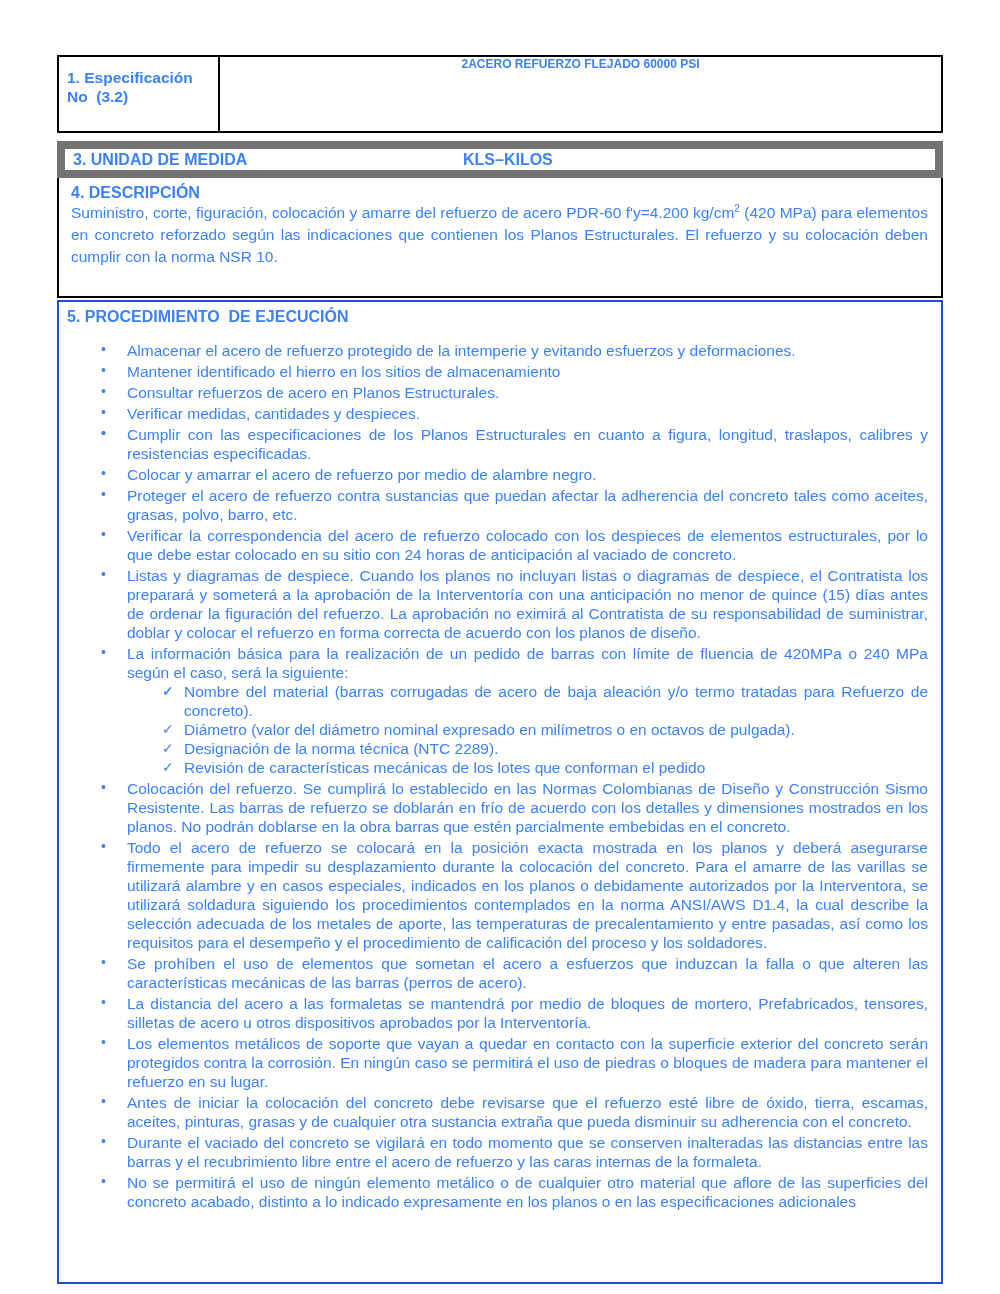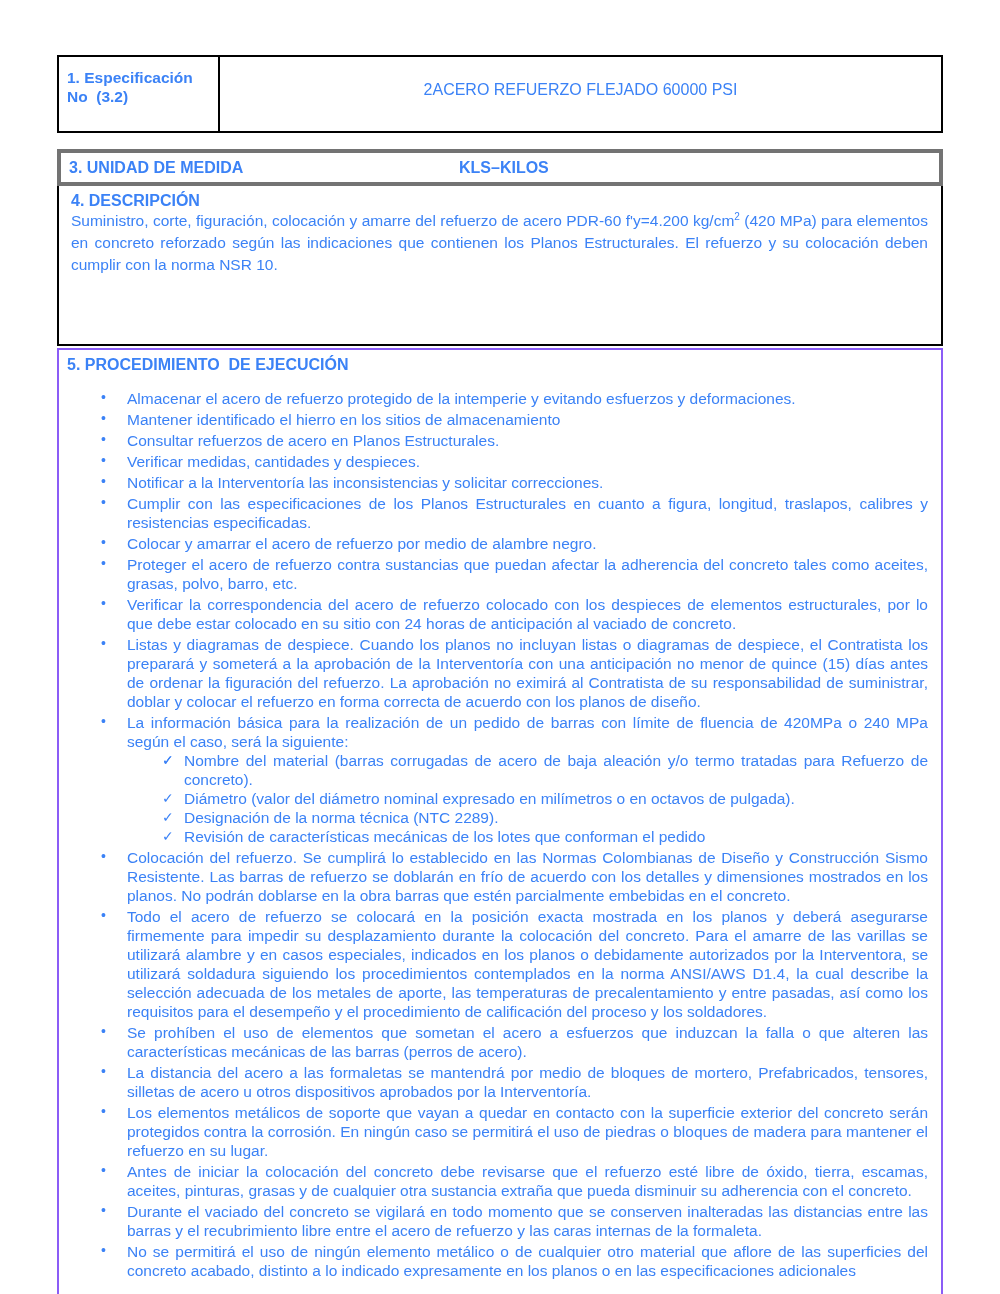--- a/index.html
+++ b/index.html
@@ -29,61 +29,60 @@
     border-right:2px solid #000;
     padding:11px 6px 0 8px;
     font-weight:bold;
     font-size:15.5px;
     line-height:19px;
     white-space:pre-wrap;
   }
   .header-cell-right {
     flex:1;
     display:flex;
-    align-items:center;
     justify-content:center;
-    font-weight:normal;
-    font-size:16px;
+    font-weight:bold;
+    font-size:12px;
     padding-bottom:8px;
   }
   
   .unit-row {
     position:relative;
-    border:4px solid #737373;
-    margin-top:16px;
+    border:8px solid #737373;
+    margin-top:8px;
     height:37px;
     display:flex;
     align-items:center;
     font-weight:bold;
     font-size:16px;
   }
   .unit-label { padding-left:8px; }
   .unit-value { position:absolute; left:398px; top:50%; transform:translateY(-50%); }
   
   .desc-box {
     border:2px solid #000;
     border-top:none;
-    height:160px;
+    height:120px;
     padding:5px 13px 0 12px;
     overflow:hidden;
   }
   .section-heading {
     font-weight:bold;
     font-size:16px;
     line-height:19px;
     white-space:pre-wrap;
   }
   .desc-text {
     text-align:justify;
     line-height:22px;
   }
   .desc-text sup { font-size:10px; line-height:0; }
   
   .proc-box {
-    border:2px solid #8b5cf6;
+    border:2px solid #1d4ed8;
     margin-top:2px;
     height:984px;
     padding:5px 12px 0 8px;
     overflow:hidden;
   }
   ul.mainlist {
     list-style:none;
     margin-top:15px;
     padding-left:60px;
     padding-right:1px;
@@ -140,21 +139,21 @@
       <p class="desc-text"><span>Suministro, corte, figuración, colocación y amarre del refuerzo de acero PDR-60 f'y=4.200 kg/cm</span><sup>2</sup><span> (420 MPa) para elementos en concreto reforzado según las indicaciones que contienen los Planos Estructurales. El refuerzo y su colocación deben cumplir con la norma NSR 10.</span></p>
     </div>
 
     <div class="proc-box">
       <div class="section-heading">5. PROCEDIMIENTO  DE EJECUCIÓN</div>
       <ul class="mainlist">
           <li><span class="bullet">•</span><span>Almacenar el acero de refuerzo protegido de la intemperie y evitando esfuerzos y deformaciones.</span></li>
           <li><span class="bullet">•</span><span>Mantener identificado el hierro en los sitios de almacenamiento</span></li>
           <li><span class="bullet">•</span><span>Consultar refuerzos de acero en Planos Estructurales.</span></li>
           <li><span class="bullet">•</span><span>Verificar medidas, cantidades y despieces.</span></li>
-          <li><span class="bullet">•</span><span>Notificar a la Interventoría las inconsistencias y solicitar correcciones.</span></li>
+          <li><span class="bullet">•</span></li>
           <li><span class="bullet">•</span><span>Cumplir con las especificaciones de los Planos Estructurales en cuanto a figura, longitud, traslapos, calibres y resistencias especificadas.</span></li>
           <li><span class="bullet">•</span><span>Colocar y amarrar el acero de refuerzo por medio de alambre negro.</span></li>
           <li><span class="bullet">•</span><span>Proteger el acero de refuerzo contra sustancias que puedan afectar la adherencia del concreto tales como aceites, grasas, polvo, barro, etc.</span></li>
           <li><span class="bullet">•</span><span>Verificar la correspondencia del acero de refuerzo colocado con los despieces de elementos estructurales, por lo que debe estar colocado en su sitio con 24 horas de anticipación al vaciado de concreto.</span></li>
           <li><span class="bullet">•</span><span>Listas y diagramas de despiece. Cuando los planos no incluyan listas o diagramas de despiece, el Contratista los preparará y someterá a la aprobación de la Interventoría con una anticipación no menor de quince (15) días antes de ordenar la figuración del refuerzo. La aprobación no eximirá al Contratista de su responsabilidad de suministrar, doblar y colocar el refuerzo en forma correcta de acuerdo con los planos de diseño.</span></li>
           <li><span class="bullet">•</span><span>La información básica para la realización de un pedido de barras con límite de fluencia de 420MPa o 240 MPa según el caso, será la siguiente:</span><ul class="sublist">
               <li><span class="check">✓</span></li>
               <li><span class="check">✓</span><span>Nombre del material (barras corrugadas de acero de baja aleación y/o termo tratadas para Refuerzo de concreto).</span></li>
               <li><span class="check">✓</span><span>Diámetro (valor del diámetro nominal expresado en milímetros o en octavos de pulgada).</span></li>
               <li><span class="check">✓</span><span>Designación de la norma técnica (NTC 2289).</span></li>

